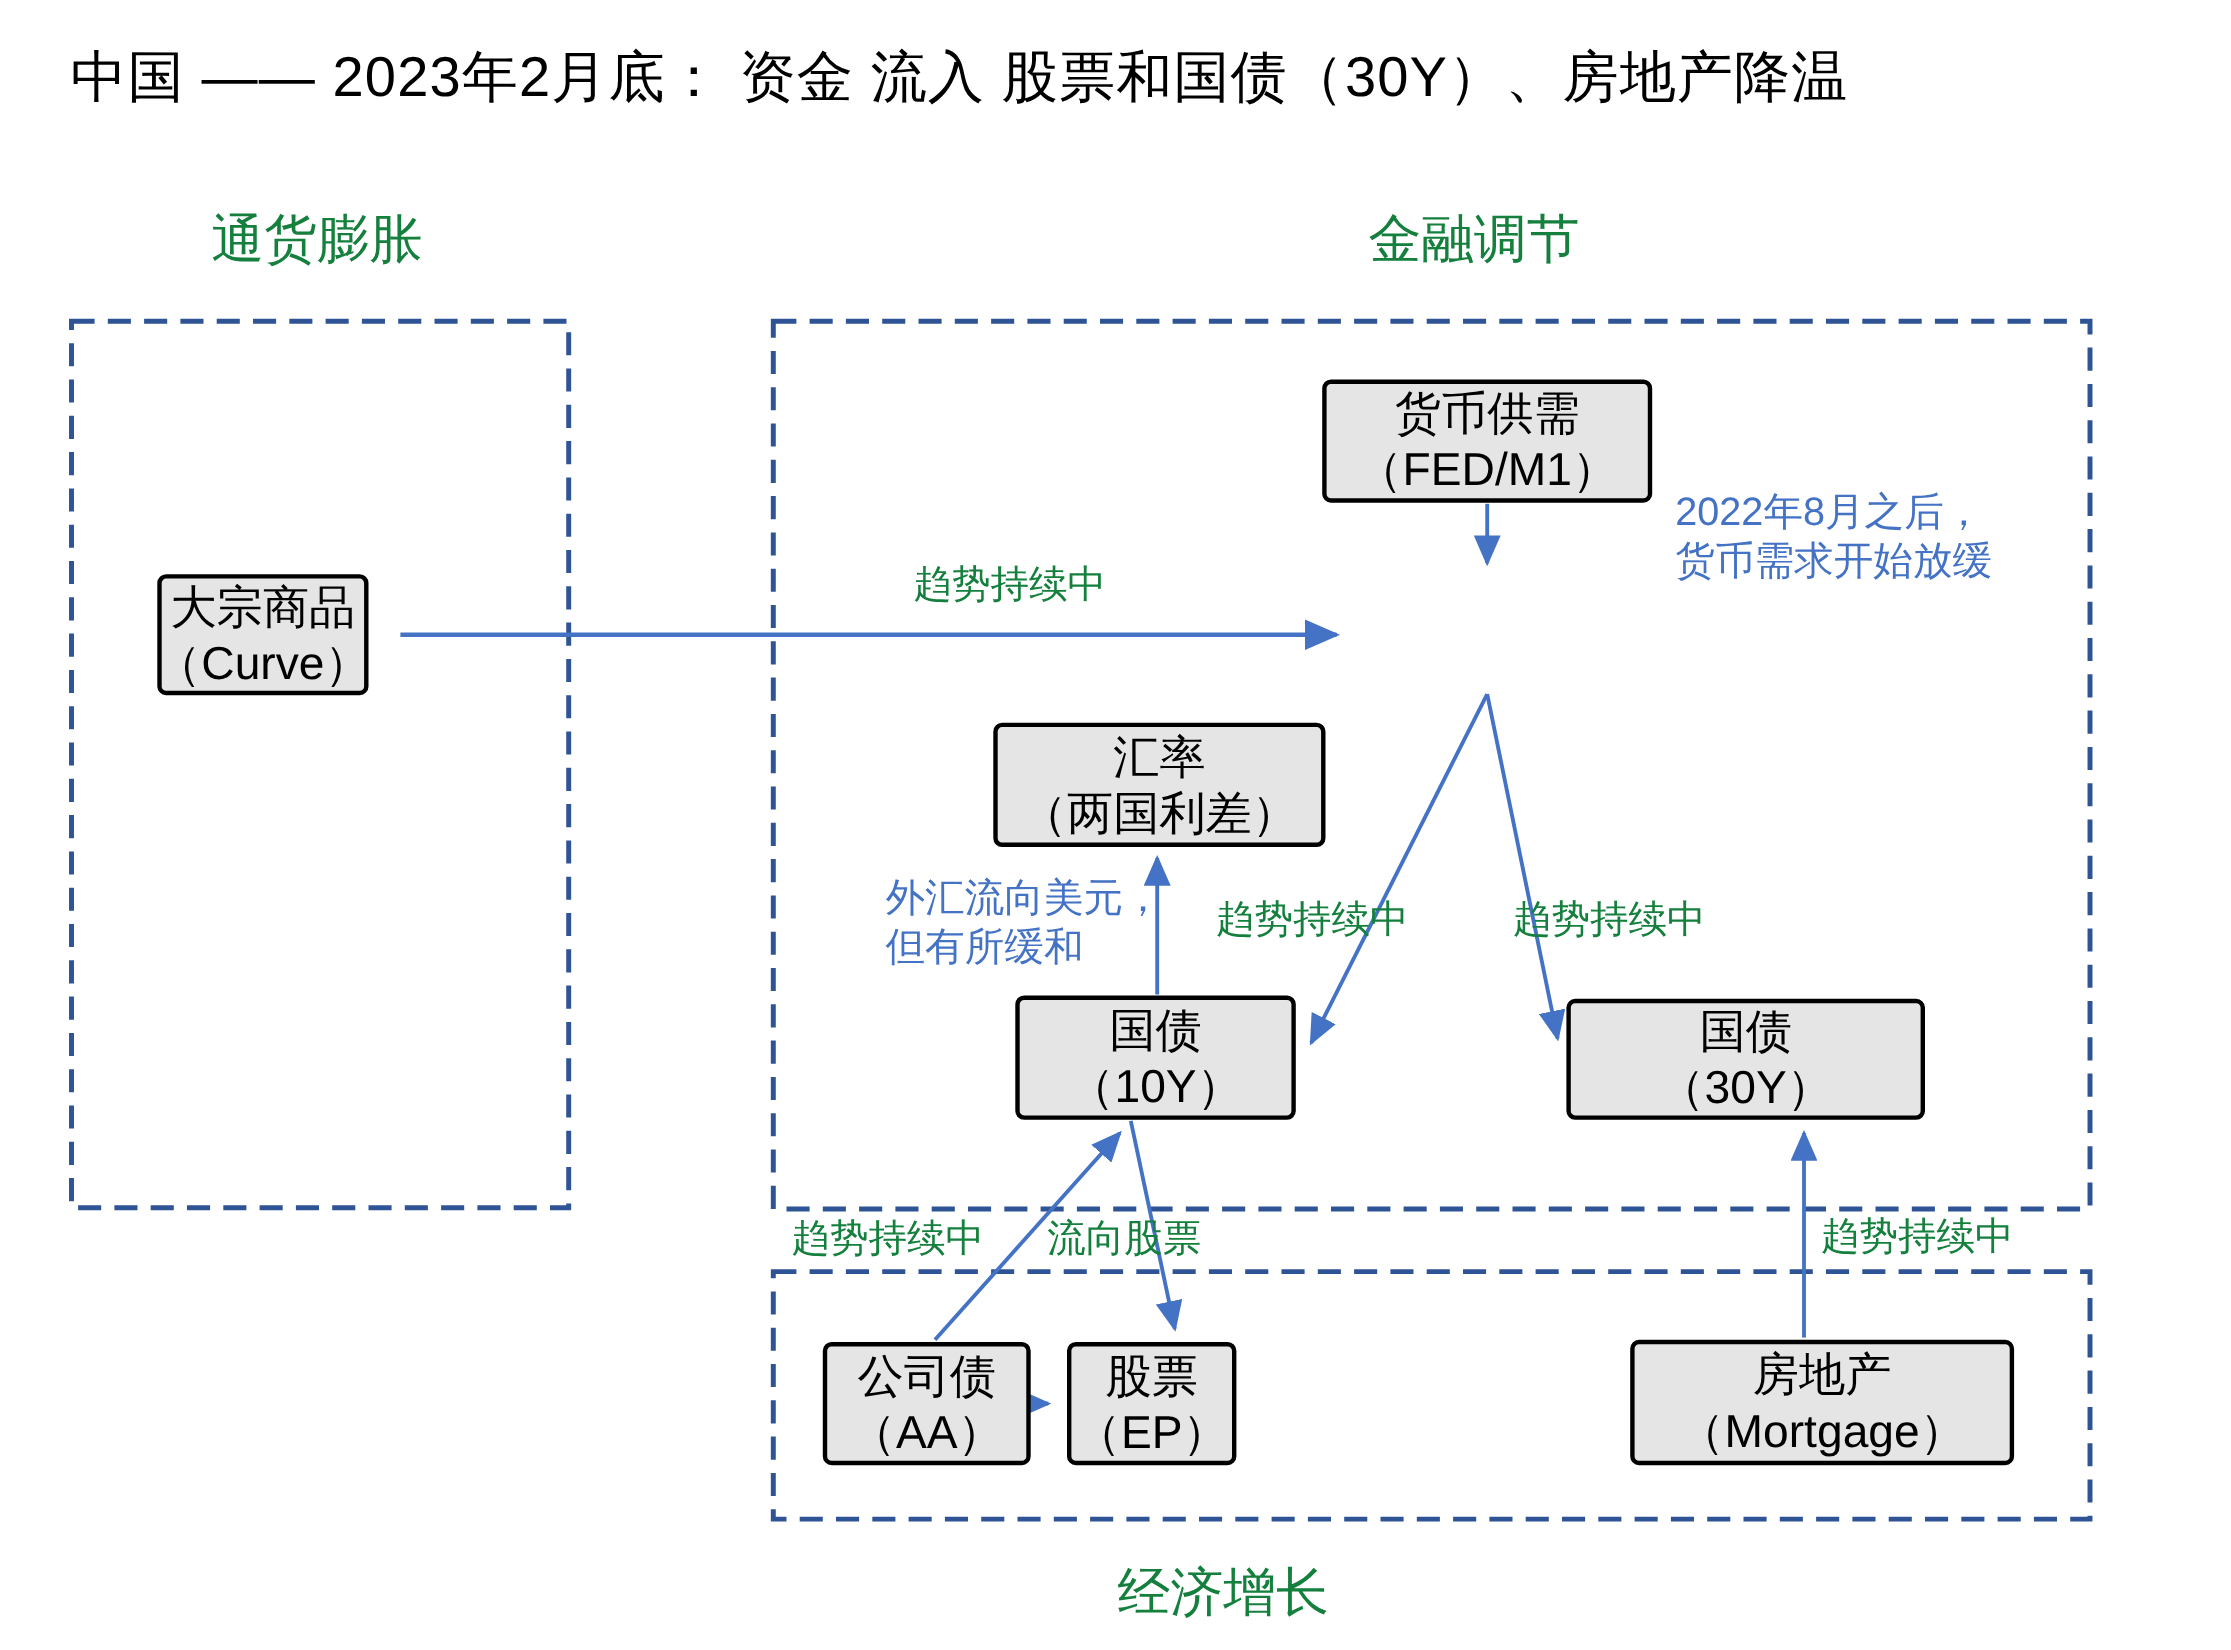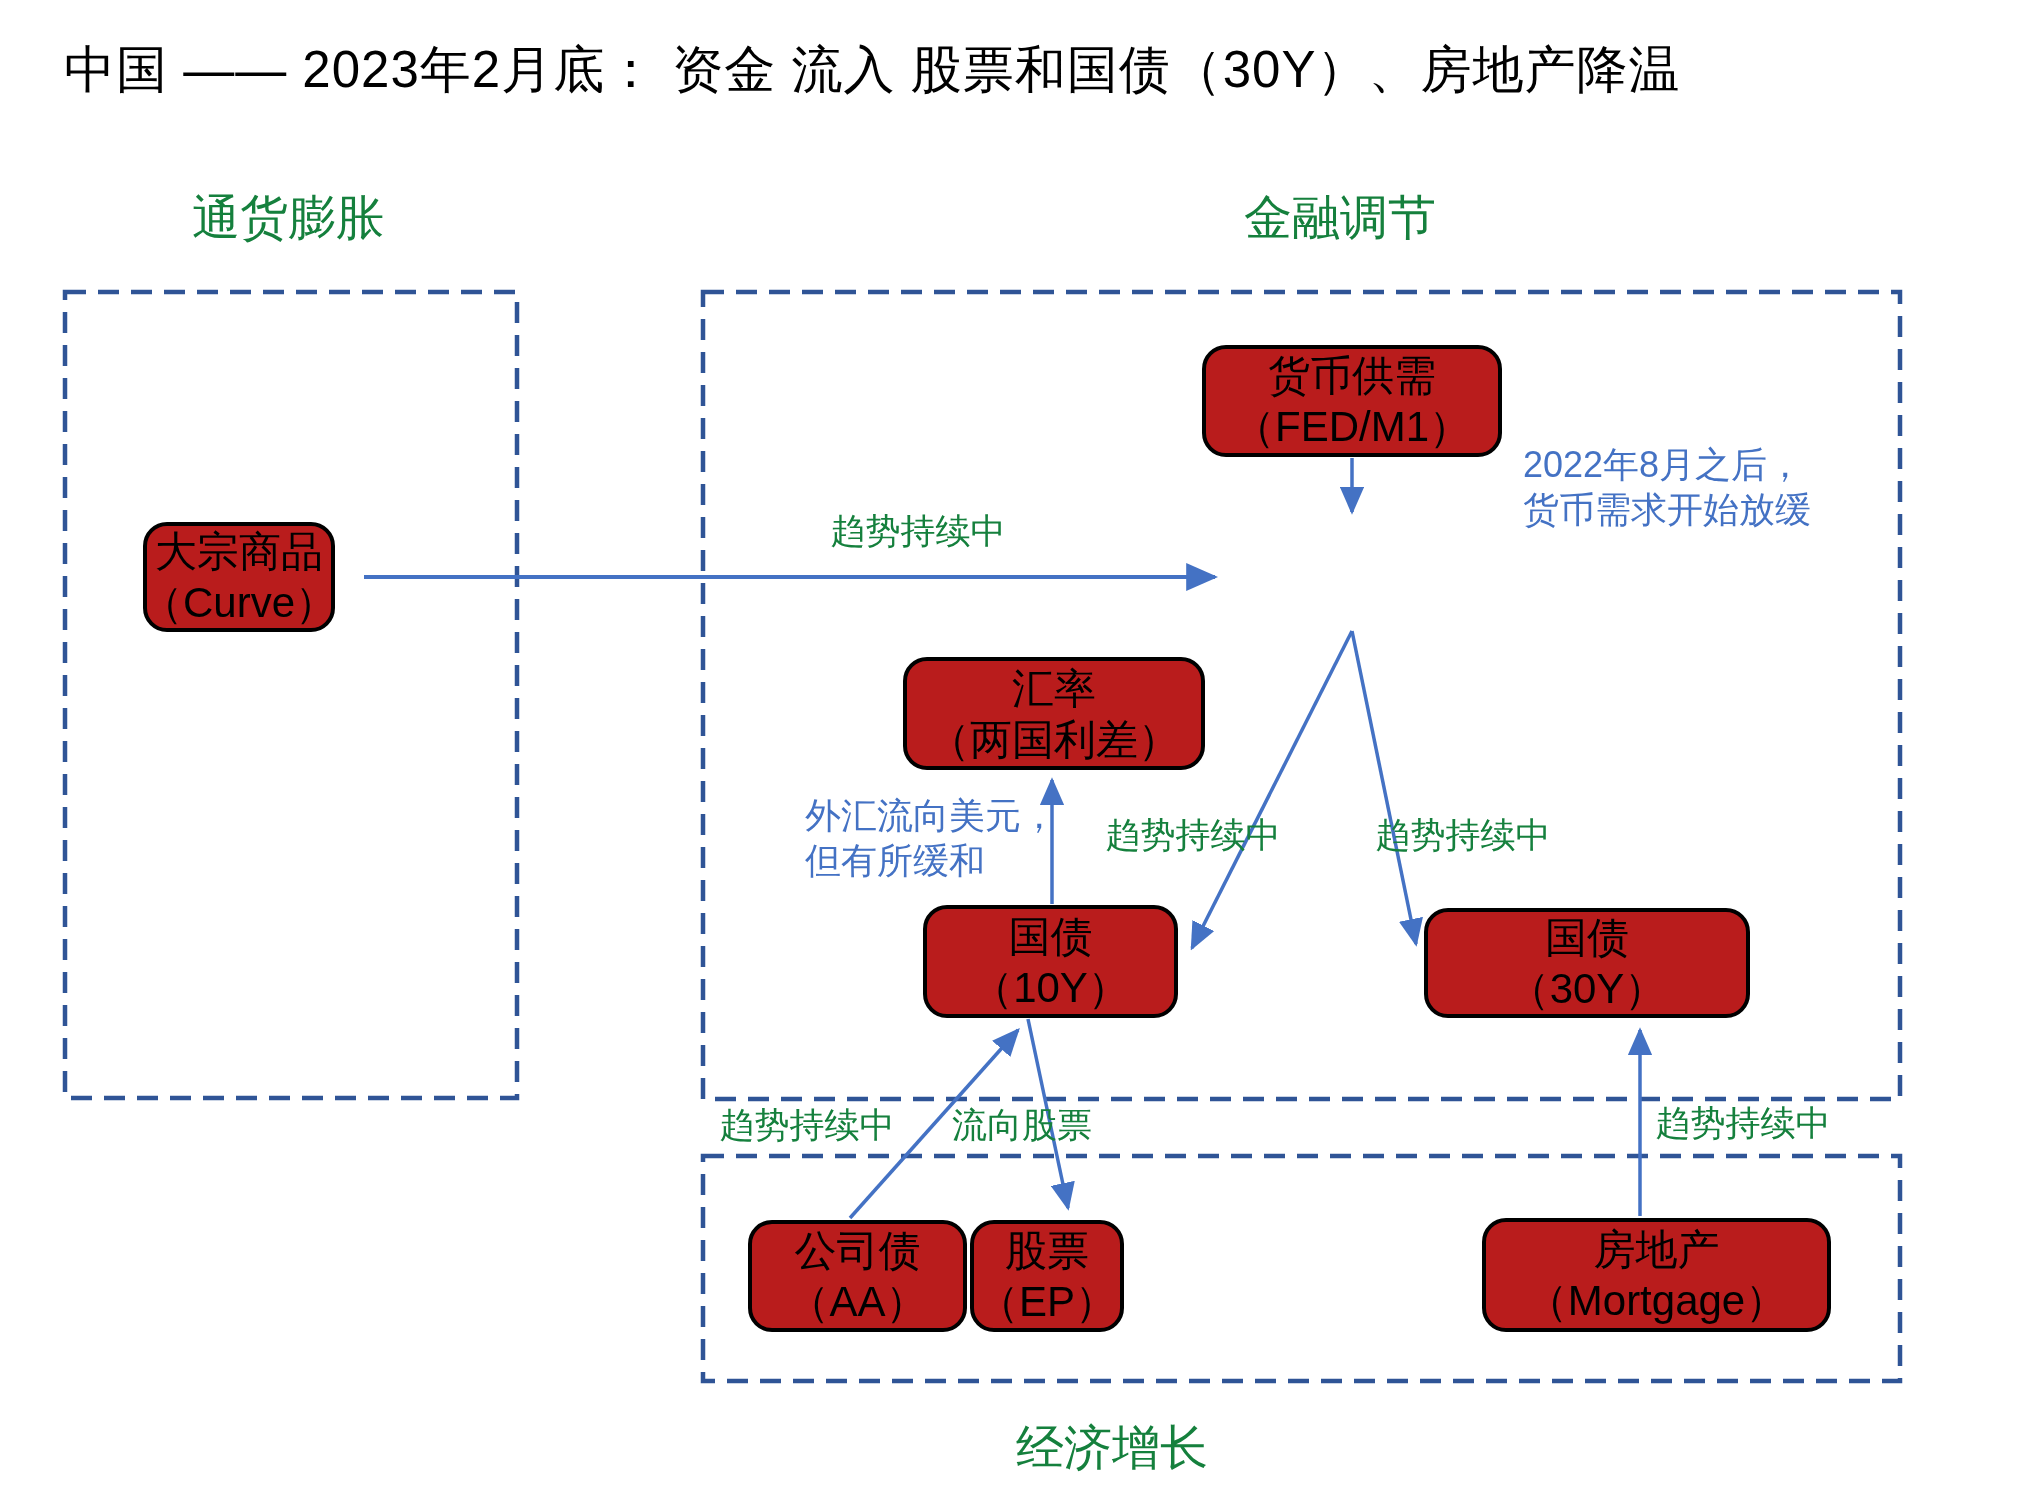--- a/index.html
+++ b/index.html
@@ -15,21 +15,21 @@
     position:absolute;left:64px;top:36px;width:1900px;
     font-size:51px;color:#000000;letter-spacing:1px;
     white-space:nowrap;z-index:3;
   }
   .section-label{
     position:absolute;width:300px;text-align:center;
     font-size:48px;color:#15803d;z-index:3;white-space:nowrap;
   }
   .node{
     position:absolute;box-sizing:border-box;
-    border:4px solid #000000;border-radius:24px;background:#b91c1c;
+    border:4px solid #000000;border-radius:8px;background:#e5e5e5;
     display:flex;flex-direction:column;justify-content:center;align-items:center;
     z-index:2;color:#000000;
   }
   .node .l1,.node .l2{font-size:42px;line-height:51px;white-space:nowrap;text-align:center;}
   .edge-label{
     position:absolute;width:250px;text-align:center;
     font-size:35px;color:#15803d;z-index:3;white-space:nowrap;
   }
   .note{
     position:absolute;font-size:36px;line-height:45px;color:#4472C4;
@@ -88,21 +88,21 @@
   <div class="node" style="left:923px;top:905px;width:255px;height:113px;">
     <div class="l1">国债</div>
     <div class="l2">（10Y）</div>
   </div>
 
   <div class="node" style="left:1424px;top:908px;width:326px;height:110px;">
     <div class="l1">国债</div>
     <div class="l2">（30Y）</div>
   </div>
 
-  <div class="node" style="left:748px;top:1220px;width:219px;height:112px;">
+  <div class="node" style="left:748px;top:1220px;width:189px;height:112px;">
     <div class="l1">公司债</div>
     <div class="l2">（AA）</div>
   </div>
 
   <div class="node" style="left:970px;top:1220px;width:154px;height:112px;">
     <div class="l1">股票</div>
     <div class="l2">（EP）</div>
   </div>
 
   <div class="node" style="left:1482px;top:1218px;width:349px;height:114px;">

